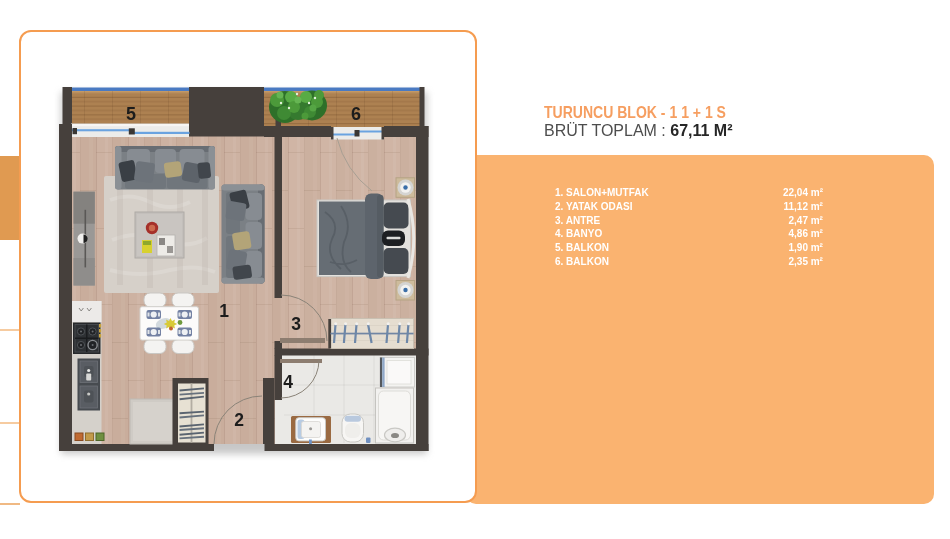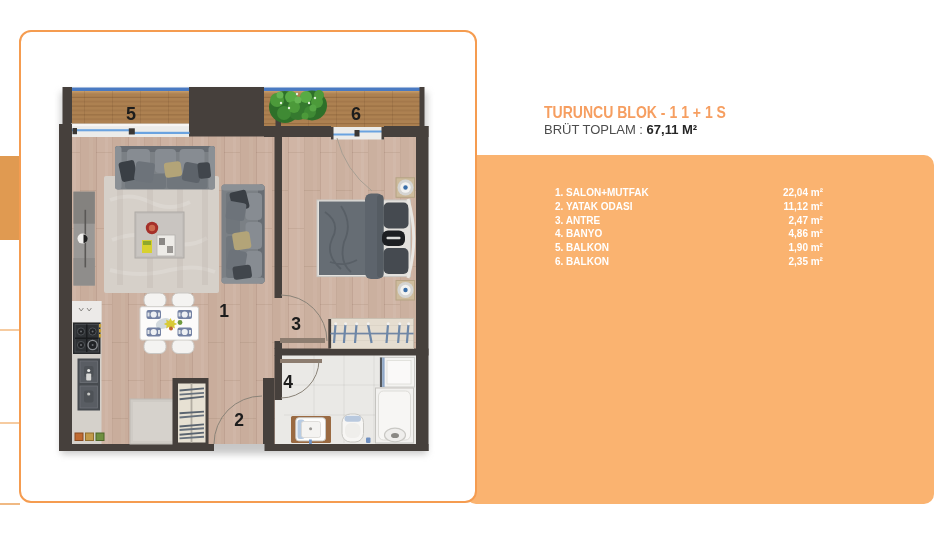--- a/index.html
+++ b/index.html
@@ -16,21 +16,21 @@
 <div class="abs" style="left:0;top:329px;width:20px;height:1.5px;background:#f6cba0;"></div>
 
 <div class="abs" style="left:0;top:422px;width:20px;height:1.5px;background:#f6cba0;"></div>
 
 <div class="abs" style="left:0;top:503px;width:20px;height:1.5px;background:#f0b983;"></div>
 
 <div class="abs" style="left:19px;top:30px;width:454px;height:469px;background:#ffffff;border:2px solid #f59c50;border-radius:12px;"></div>
 
 <div class="abs" style="left:544px;top:103px;width:380px;font-size:16.5px;font-weight:bold;letter-spacing:0px;color:#f69e60;transform:scaleX(0.85);transform-origin:0 0;">TURUNCU BLOK - 1 1 + 1 S</div>
 
-<div class="abs" style="left:544px;top:122px;width:380px;font-size:13px;color:#4d4d4d;">BRÜT TOPLAM : <b style="color:#262626;">67,11 M²</b></div>
+<div class="abs" style="left:544px;top:122px;width:380px;font-size:16px;color:#4d4d4d;">BRÜT TOPLAM : <b style="color:#262626;">67,11 M²</b></div>
 
 <div class="abs" style="left:555px;top:186px;width:308px;font-size:11.5px;font-weight:bold;color:#ffffff;line-height:13.8px;transform:scaleX(0.87);transform-origin:0 0;">
 
   <div style="display:flex;justify-content:space-between;">
       <span>1. SALON+MUTFAK</span>
       <span>22,04 m²</span>
     </div>
 
   <div style="display:flex;justify-content:space-between;">
       <span>2. YATAK ODASI</span>

